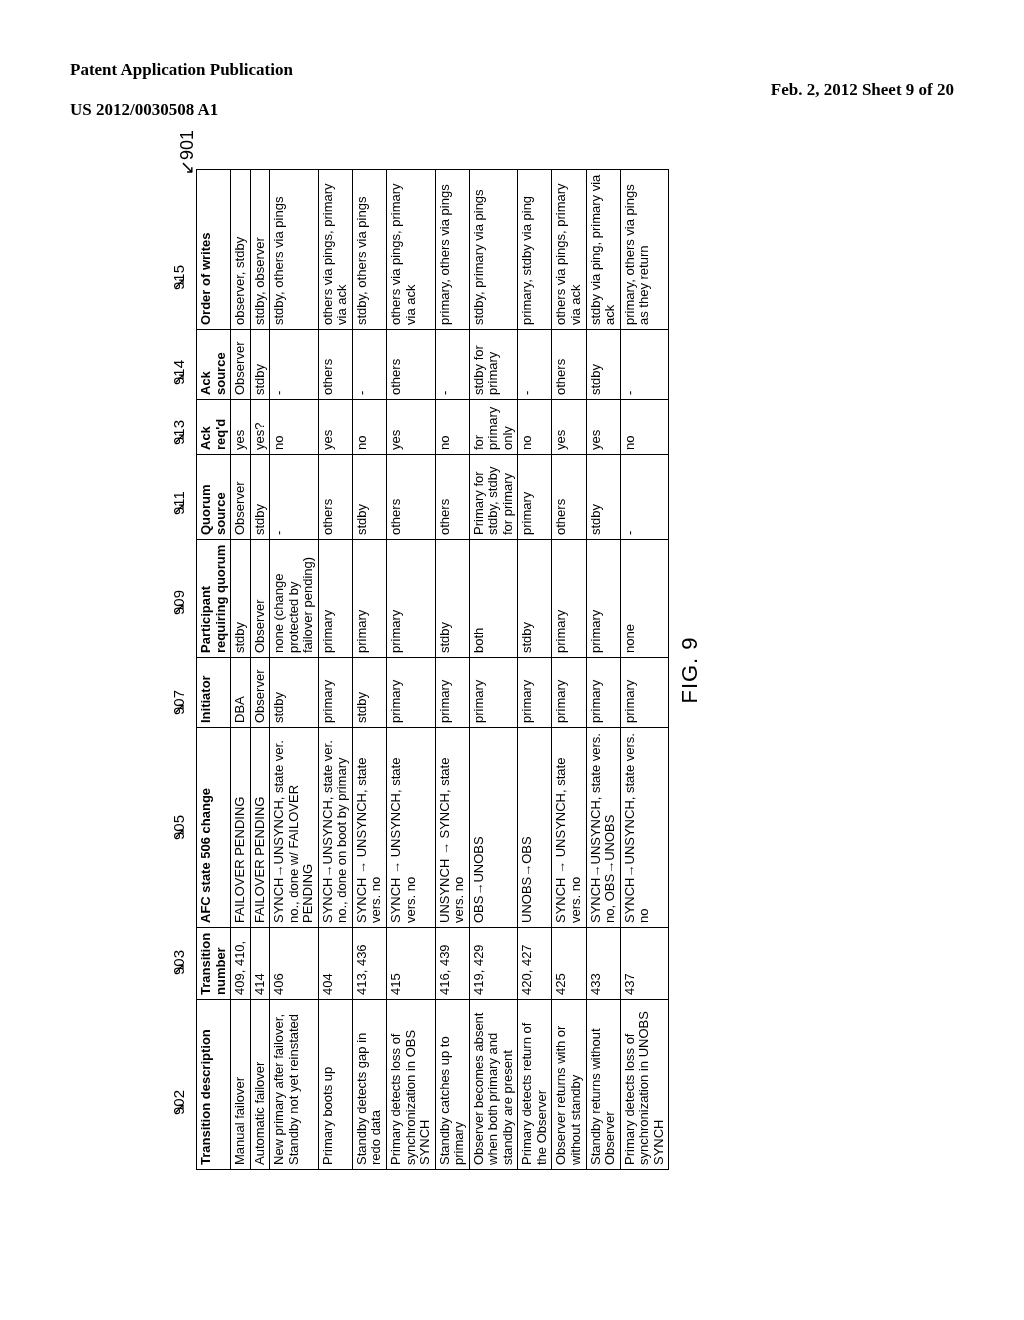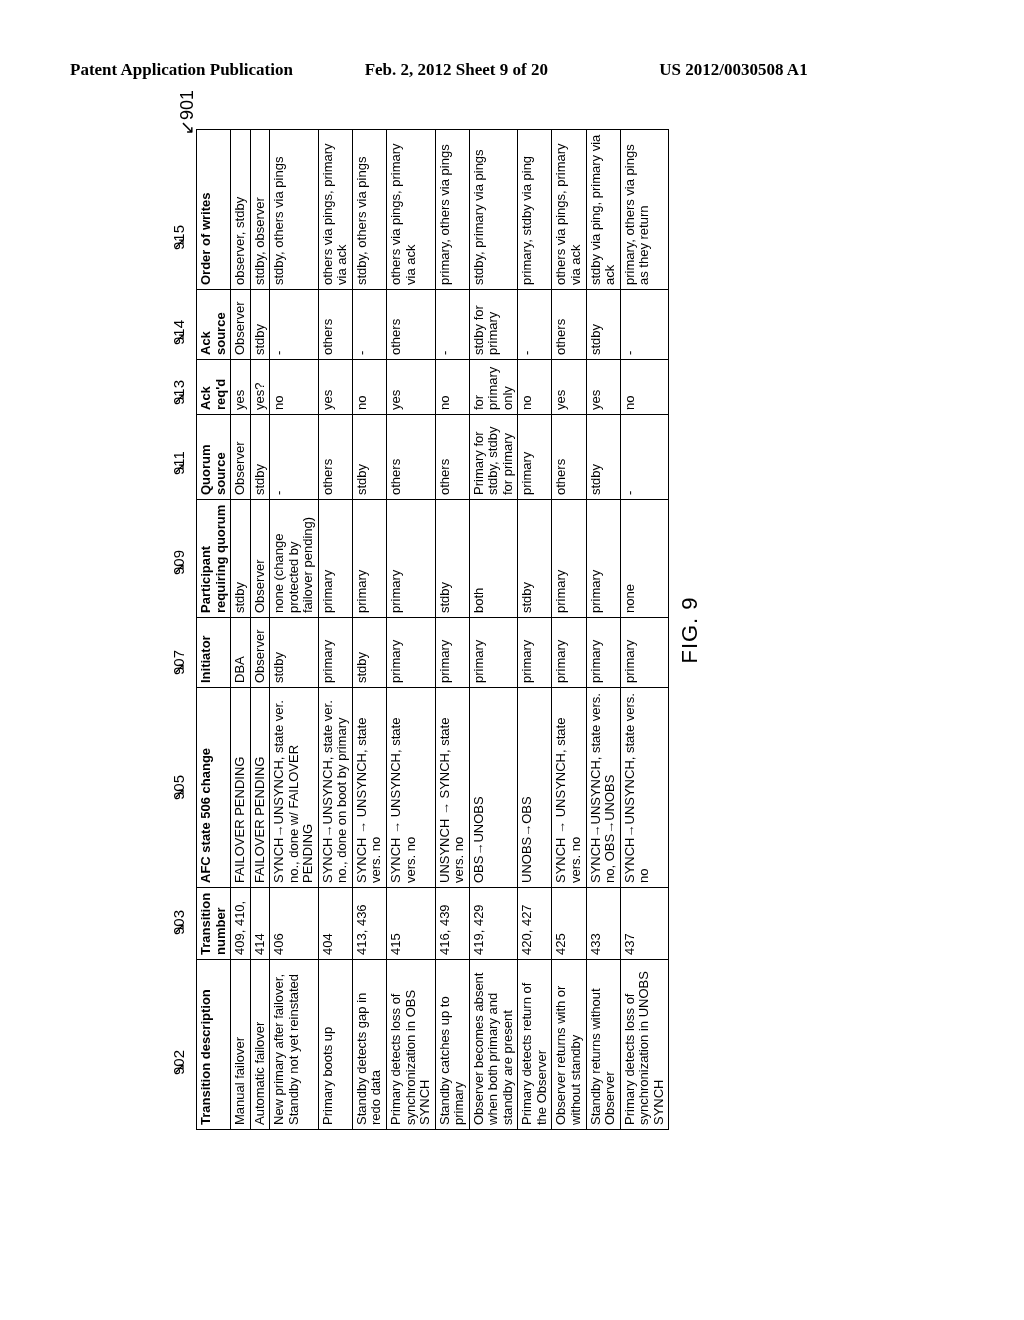--- a/index.html
+++ b/index.html
@@ -16,25 +16,26 @@
     box-sizing: border-box;
     padding: 60px 70px 50px 70px;
   }
   .header {
     display: flex;
     justify-content: space-between;
     font-weight: bold;
     font-size: 17px;
     margin-bottom: 50px;
     white-space: nowrap;
+    flex-direction: column;
   }
   .header > div {
     flex: 1;
   }
-  .header .center { text-align: left; }
+  .header .center { text-align: right; }
   .header .right  { }
 
   .figure-area {
     position: relative;
     width: 710px;
     height: 1000px;
     margin-left: 100px;
   }
 
   

